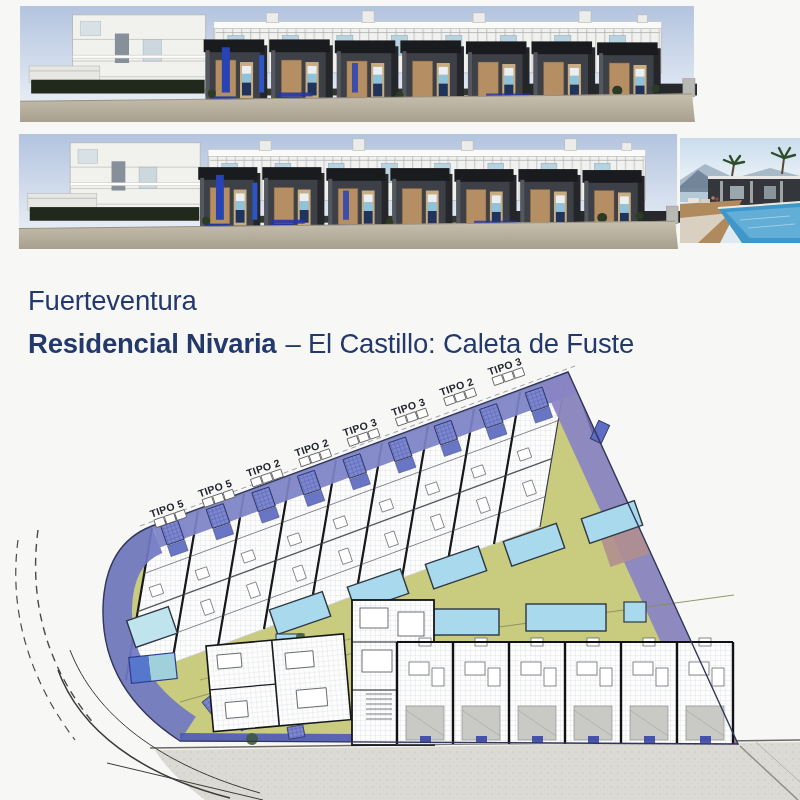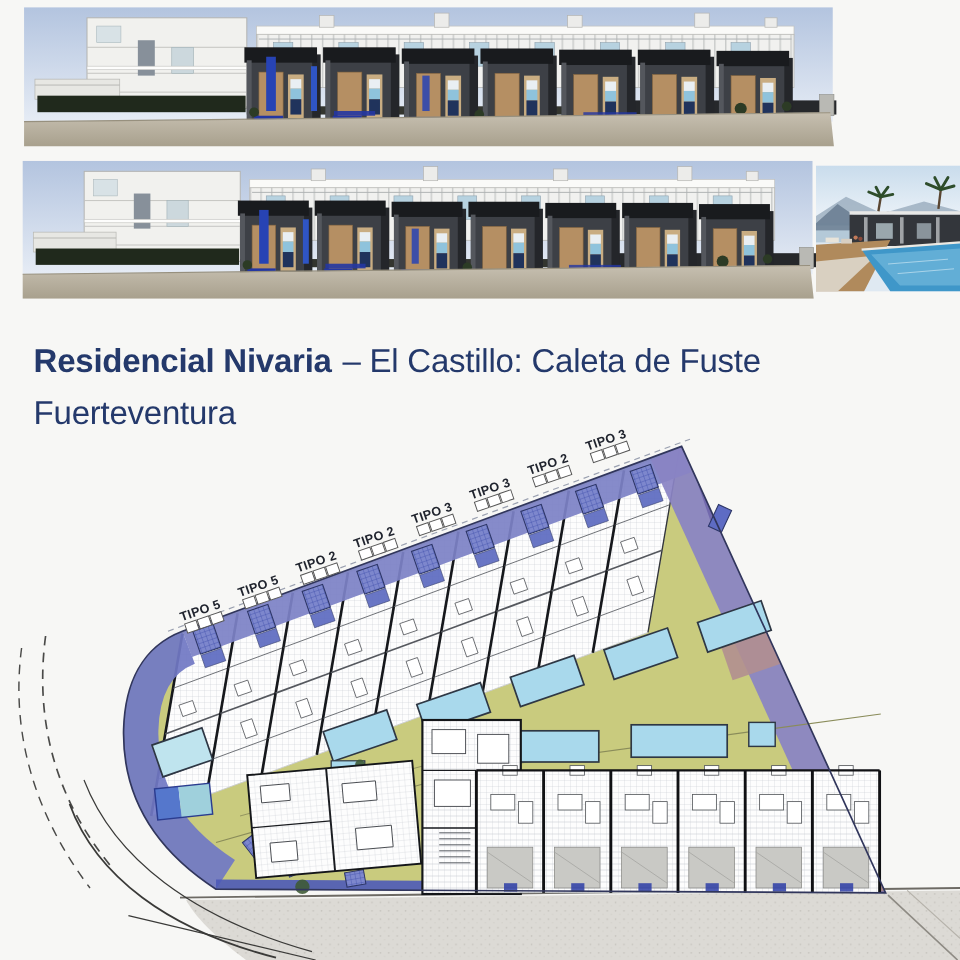--- a/index.html
+++ b/index.html
@@ -150,22 +150,22 @@
     <polygon points="38,70 120,64 120,105 62,105" fill="#3f97c9"></polygon>
     <polygon points="46,74 120,69 120,100 70,100" fill="#6cb4d9" opacity="0.8"></polygon>
     <line x1="38" y1="70" x2="120" y2="64" stroke="#ece9e2" stroke-width="2"></line>
     <g stroke="#bfe0ef" stroke-width="0.8" opacity="0.8">
       <line x1="60" y1="82" x2="110" y2="78"></line>
         <line x1="68" y1="90" x2="115" y2="86"></line>
     </g>
   </svg>
 
   <div class="title">
+    <div>Fuerteventura</div>
     <div><span class="b">Residencial Nivaria</span><span class="r">– El Castillo: Caleta de Fuste</span></div>
-    <div>Fuerteventura</div>
   </div>
 
   <svg id="siteplan" class="siteplan" viewBox="0 0 800 450">
     <defs>
       <pattern id="pgrid" width="5" height="5" patternUnits="userSpaceOnUse">
         <rect width="5" height="5" fill="#fdfdfd"></rect>
         <path d="M5 0H0V5" fill="none" stroke="#c8ccd1" stroke-width="0.5"></path>
       </pattern>
       <pattern id="bluehatch" width="4" height="4" patternUnits="userSpaceOnUse">
         <rect width="4" height="4" fill="#7d87cd"></rect>

